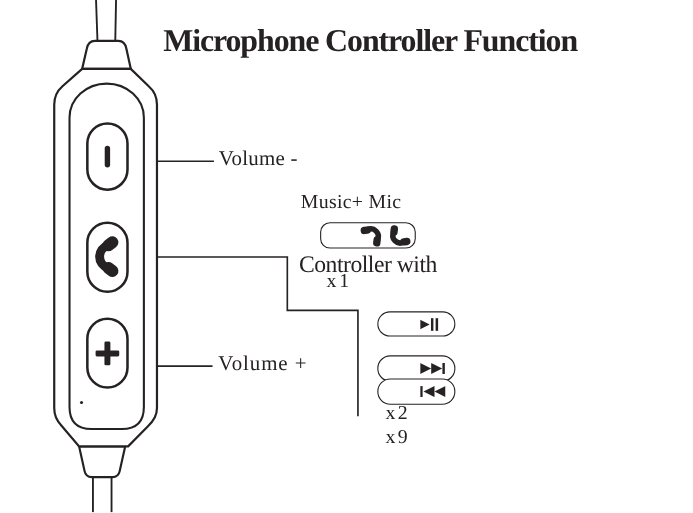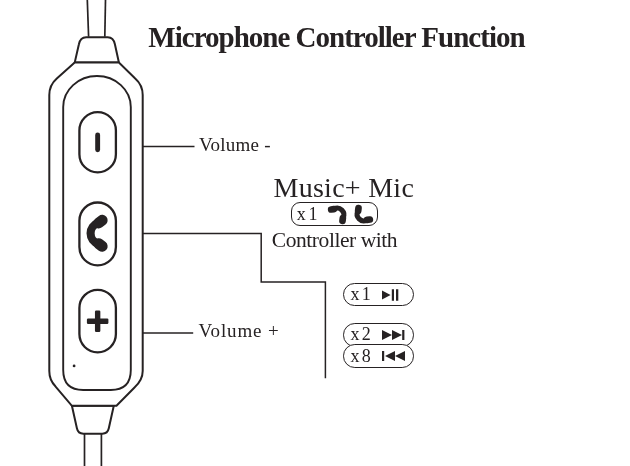--- a/index.html
+++ b/index.html
@@ -4,24 +4,24 @@
 <style>
   html,body{margin:0;padding:0;background:#ffffff;}
   .stage{position:relative;width:630px;height:466px;background:#ffffff;overflow:hidden;
          font-family:Liberation Serif, serif;color:#262223;}
   .art{position:absolute;left:0;top:0;width:630px;height:466px;}
   .txt{position:absolute;line-height:1;white-space:pre;}
   .title{left:148.3px;top:23.1px;font-size:29px;font-weight:bold;letter-spacing:-0.99px;}
   .lbl{font-size:19px;}
   .lbl-vminus{left:198.9px;top:135.1px;letter-spacing:0.25px;}
   .lbl-vplus{left:198.5px;top:320.6px;letter-spacing:0.84px;}
-  .lbl-music{left:273.5px;top:173.8px;font-size:28px;letter-spacing:0.27px;}
+  .lbl-music{left:273.5px;top:173.8px;font-size:18px;letter-spacing:0.27px;}
   .lbl-compat{left:271.8px;top:228.7px;font-size:21.5px;letter-spacing:-0.44px;line-height:22.6px;}
   .box{position:absolute;box-sizing:border-box;border:1.5px solid #262223;background:#fff;}
-  .box .presses{position:absolute;font-size:18px;}
+  .box .presses{position:absolute;font-size:18px;margin-top:41px;}
   .callbox{left:290.6px;top:201.7px;width:87.3px;height:24.6px;border-radius:9px;}
   .callbox .presses{left:5.2px;top:1.0px;letter-spacing:-0.9px;}
   .callbox svg{position:absolute;}
   .abox{left:343px;width:71.4px;height:23.6px;border-radius:11.8px;}
   .abox .presses{left:6.4px;top:0.2px;letter-spacing:-1.1px;}
   .abox svg{position:absolute;left:38.2px;top:50%;transform:translateY(-50%);}
   .abox1{top:282.8px;}
   .abox2{top:323px;}
   .abox3{top:344.4px;}
 </style>
@@ -104,21 +104,21 @@
   <div class="box abox abox2">
     <span class="presses">x 2</span>
     <svg width="23" height="10" viewBox="0 0 23 10">
       <path d="M 0,0 L 10,5 L 0,10 Z" fill="#262223"></path>
       <path d="M 10,0 L 20,5 L 10,10 Z" fill="#262223"></path>
       <rect x="20.2" y="0" width="2.2" height="10" fill="#262223"></rect>
     </svg>
   </div>
 
   <div class="box abox abox3">
-    <span class="presses">x 8</span>
+    <span class="presses">x 9</span>
     <svg width="23" height="10" viewBox="0 0 23 10">
       <rect x="0" y="0" width="2.2" height="10" fill="#262223"></rect>
       <path d="M 13,0 L 3,5 L 13,10 Z" fill="#262223"></path>
       <path d="M 23,0 L 13,5 L 23,10 Z" fill="#262223"></path>
     </svg>
   </div>
 
 </div>
 
 </body></html>

